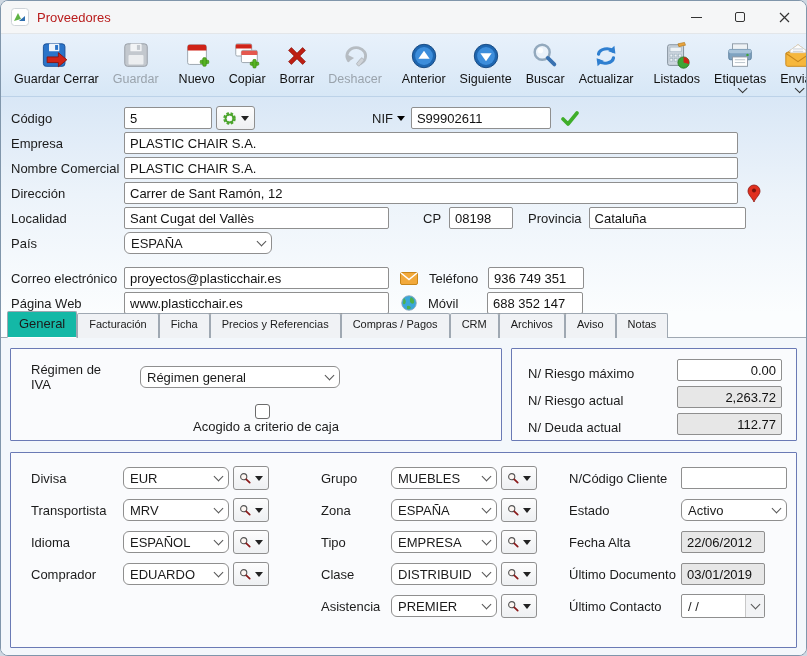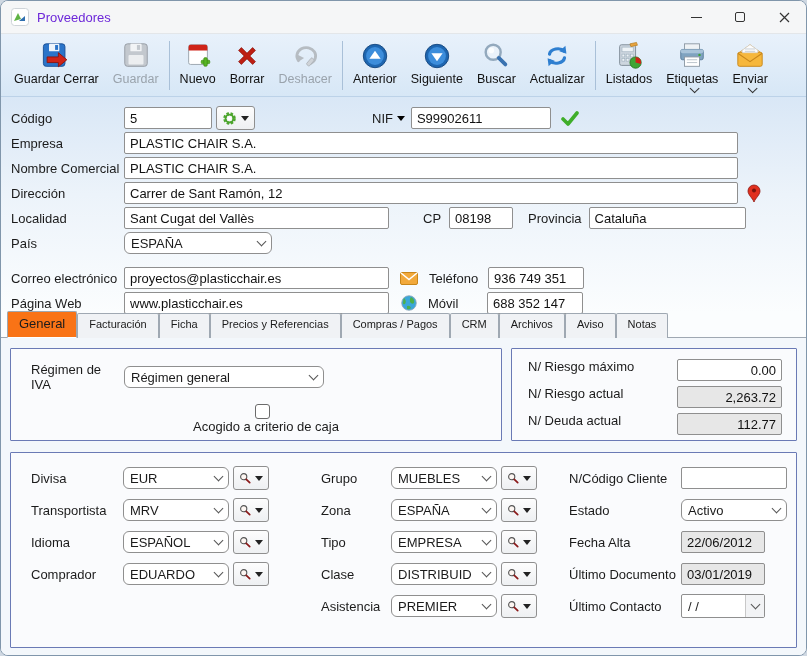--- a/index.html
+++ b/index.html
@@ -6,21 +6,21 @@
   body { background:#cfd8e2; font-family:"Liberation Sans", sans-serif; }
   .window{
     width:807px; height:656px; margin:0 auto;
     background:#fdfefe; border:1px solid #8096ab; border-radius:8px;
     overflow:hidden; position:relative; font-size:13px; color:#1b1b1b;
   }
   
   .titlebar{ height:33px; background:#f5f6f7; display:flex; align-items:center;
     padding-left:10px; border-bottom:1px solid #e3e6e9;}
   .app-icon{ width:18px; height:18px; margin-right:8px; display:inline-flex; }
-  .title-text{ color:#6d28d9; font-size:13px; flex:1; }
+  .title-text{ color:#b91c1c; font-size:13px; flex:1; }
   .wincontrols{ display:flex; height:100%; }
   .winbtn{ width:44px; height:100%; display:flex; align-items:center; justify-content:center; cursor:default; }
   .glyph-min{ width:11px; height:1px; background:#333; display:block;}
   .glyph-max{ width:10px; height:10px; border:1px solid #333; border-radius:2px; display:block;}
   
   .toolbar{ height:63px; background:linear-gradient(#e8f1fb,#d7e7f6);
     border-bottom:1px solid #bcd2e8; display:flex; align-items:stretch; padding:3px 4px 2px 6px;}
   .tbtn{ display:flex; flex-direction:column; align-items:center; justify-content:flex-start;
     padding:2px 7px 0 7px; border-radius:4px; white-space:nowrap; font-size:12.5px; color:#111;}
   .tbtn .ticon{ height:33px; display:flex; align-items:center; }
@@ -45,28 +45,28 @@
   .smallbtn{ height:24px; border:1px solid #8f8f8f; border-radius:3px; background:linear-gradient(#fdfdfd,#eef0f2);
     display:flex; align-items:center; padding:0 5px; margin-left:4px; }
   .darr{ width:0; height:0; border-left:4px solid transparent; border-right:4px solid transparent;
     border-top:5px solid #222; margin-left:4px; }
   .gap{ height:10px; }
   
   .tabstrip{ display:flex; align-items:flex-end; padding:0 6px; height:25px; background:#fbfdfe;
      border-bottom:1px solid #9fa8b2; }
   .tab{ padding:4px 11px 4px 11px; border:1px solid #9fa8b2; border-bottom:none; background:#f0f2f5;
     margin-right:0px; border-radius:2px 2px 0 0; font-size:11px; position:relative; top:1px; height:25px;}
-  .tab.active{ background:#f97316; height:27px; z-index:2; border-bottom:1px solid #fff; font-size:13px;}
+  .tab.active{ background:#14b8a6; height:27px; z-index:2; border-bottom:1px solid #fff; font-size:13px;}
   
   .content{ height:319px; background:#f3f7fb; padding:10px 9px; }
   .gbox{ border:1px solid #6a7ab5; background:#fafbfd; border-radius:1px; }
   .row1{ display:flex; gap:9px; }
   .box-iva{ width:492px; height:93px; padding:13px 0 0 20px; }
   .box-riesgo{ flex:1; height:93px; padding:10px 14px 0 16px; }
-  .riesgo-row{ display:flex; align-items:flex-start; height:22px; margin-bottom:5px;}
+  .riesgo-row{ display:flex; align-items:flex-end; height:22px; margin-bottom:5px;}
   .riesgo-row .flabel2{ flex:1; }
   .box-main{ margin-top:11px; height:196px; padding:13px 0 0 20px; display:flex; }
   .colrows{ display:flex; flex-direction:column; gap:8px; }
   .crow{ display:flex; align-items:center; height:24px; }
   .lookup{ height:24px; width:36px; border:1px solid #8f8f8f; border-radius:3px;
     background:linear-gradient(#fdfdfd,#eef0f2); display:flex; align-items:center; justify-content:center; margin-left:4px;}
   .checkrow{ display:flex; align-items:center; margin-top:12px;flex-direction:column; }
   .checkbox{ width:15px; height:15px; border:1px solid #6b6b6b; border-radius:3px; background:#fff; margin-right:7px; flex:none;}
   .datebox{ display:flex; height:24px; border:1px solid #8f8f8f; border-radius:2px; background:#fff; align-items:center;}
   .datebox .dval{ flex:1; padding:0 6px; }
@@ -133,20 +133,33 @@
             <path d="M6 6 a2 2 0 0 1 2 -2 h16 a2 2 0 0 1 2 2 v4 H6 z" fill="#cf2318"></path>
             <rect x="19.5" y="20.5" width="9" height="3.6" rx="1" fill="#58b524" stroke="#3e8c12" stroke-width="0.8"></rect>
             <rect x="22.2" y="17.8" width="3.6" height="9" rx="1" fill="#58b524" stroke="#3e8c12" stroke-width="0.8"></rect>
           </svg>
       </span>
       <span>Nuevo</span>
     </div>
     <div class="tbtn">
       <span class="ticon">
         <svg width="30" height="30" viewBox="0 0 32 32">
+            <rect x="4" y="3" width="17" height="13" rx="1.5" fill="#fff" stroke="#9aa4ad"></rect>
+            <path d="M4 5 a1.5 1.5 0 0 1 1.5 -1.5 h14 A1.5 1.5 0 0 1 21 5 v3 H4 z" fill="#cf2318"></path>
+            <rect x="10" y="10" width="17" height="13" rx="1.5" fill="#fff" stroke="#9aa4ad"></rect>
+            <path d="M10 12 a1.5 1.5 0 0 1 1.5 -1.5 h14 a1.5 1.5 0 0 1 1.5 1.5 v3 H10 z" fill="#e4584e"></path>
+            <rect x="19.5" y="22.5" width="9" height="3.4" rx="1" fill="#58b524" stroke="#3e8c12" stroke-width="0.8"></rect>
+            <rect x="22.3" y="19.7" width="3.4" height="9" rx="1" fill="#58b524" stroke="#3e8c12" stroke-width="0.8"></rect>
+          </svg>
+      </span>
+      <span>Copiar</span>
+    </div>
+    <div class="tbtn">
+      <span class="ticon">
+        <svg width="30" height="30" viewBox="0 0 32 32">
             <path d="M7 10 L10 7 L16 13 L22 7 L25 10 L19 16 L25 22 L22 25 L16 19 L10 25 L7 22 L13 16 Z" fill="#bd1e12" stroke="#8e150f" stroke-width="0.8"></path>
           </svg>
       </span>
       <span>Borrar</span>
     </div>
     <div class="tbtn disabled">
       <span class="ticon">
         <svg width="30" height="30" viewBox="0 0 32 32">
             <path d="M9 21 a10 9 0 1 1 13 3" fill="none" stroke="#b6bcc2" stroke-width="3" stroke-linecap="round"></path>
             <path d="M7 14 L8.6 22.5 L15 18 Z" fill="#b6bcc2"></path>
@@ -346,21 +359,21 @@
     <span class="tab">Archivos</span>
     <span class="tab">Aviso</span>
     <span class="tab">Notas</span>
   </div>
 
   <div class="content">
 
     <div class="row1">
 
       <div class="gbox box-iva">
-        <div style="display:flex; align-items:center;">
+        <div style="display:flex; align-items:center;gap:16px;">
           <span style="width:93px">Régimen de IVA</span>
           <span class="combo" style="width:200px">
             <span class="cval">Régimen general</span>
             <span class="chev"></span>
           </span>
         </div>
         <div class="checkrow">
           <span class="checkbox"></span>
           <span>Acogido a criterio de caja</span>
         </div>

